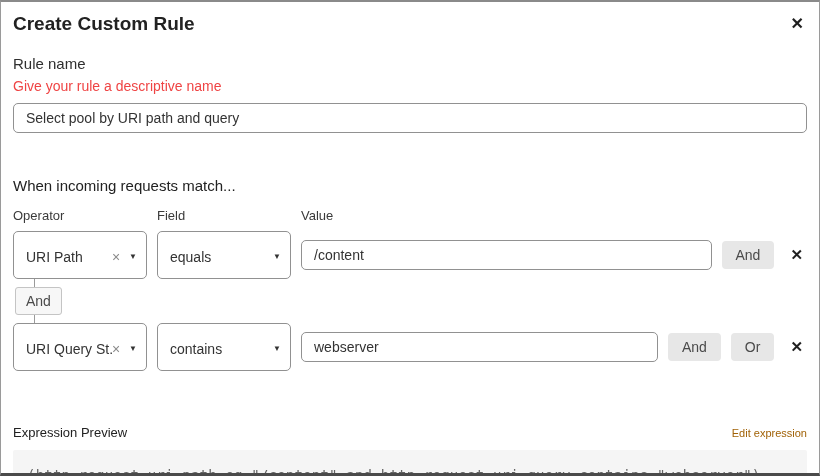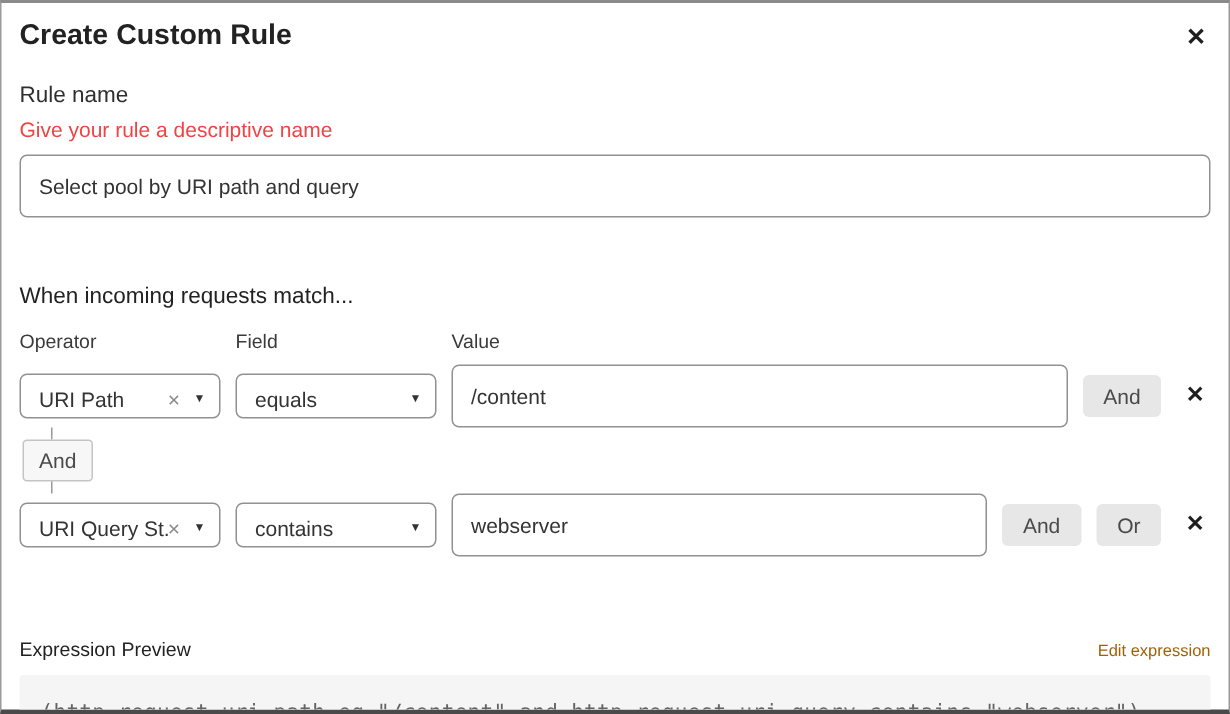--- a/index.html
+++ b/index.html
@@ -11,45 +11,45 @@
     background: #fff;
     border-left: 1px solid #9a9a9a;
     border-right: 1px solid #9a9a9a;
     border-top: 2px solid #8a8a8a;
     border-bottom: 3px solid #4a4a4a;
     padding: 0 12px;
     overflow: hidden;
     position: relative;
   }
 
-  .header { display: flex; justify-content: space-between; align-items: flex-end; padding-top: 10px; }
+  .header { display: flex; justify-content: space-between; align-items: center; padding-top: 10px; }
   .title { font-size: 19px; font-weight: 700; color: #222; margin: 0; line-height: 24px; }
   .close { font-size: 16px; font-weight: 700; color: #1f1f1f; cursor: pointer; line-height: 16px; padding: 2px 3px; }
 
   .rule-name { margin-top: 19px; }
   .field-label { font-size: 15px; color: #2f2f2f; line-height: 17px; }
   .helper { font-size: 14px; color: #ef4444; margin-top: 6px; line-height: 16px; }
   .text-input {
-    width: 100%; height: 42px;
+    width: 100%; height: 30px;
     border: 1px solid #919191; border-radius: 5px;
     padding: 0 12px; font-size: 14px; color: #333;
     font-family: "Liberation Sans", sans-serif;
     background: #fff; outline: none; display: block;
   }
   .rule-name .text-input { margin-top: 9px; }
 
   .match { margin-top: 44px; }
   .match-heading { font-size: 15px; font-weight: 400; color: #222; margin: 0; line-height: 17px; }
 
   .col-labels { display: flex; gap: 10px; margin-top: 14px; font-size: 13px; color: #3a3a3a; }
   .col-labels .cw { width: 134px; min-width: 134px; }
 
   .cond-row { display: flex; align-items: center; gap: 10px; margin-top: 8px; }
   .select {
-    width: 134px; min-width: 134px; height: 30px;
+    width: 134px; min-width: 134px; height: 48px;
     border: 1px solid #919191; border-radius: 5px;
     display: flex; align-items: center;
     padding: 4px 9px 0 12px; font-size: 14px; color: #333;
     background: #fff; cursor: pointer;
   }
   .select .txt { flex: 1; white-space: nowrap; overflow: hidden; }
   .select .clear { color: #8a8a8a; font-size: 14px; margin-right: 9px; line-height: 14px; }
   .select .caret { font-size: 8px; color: #333; line-height: 8px; }
   .value-input { flex: 1; width: auto; }
 

